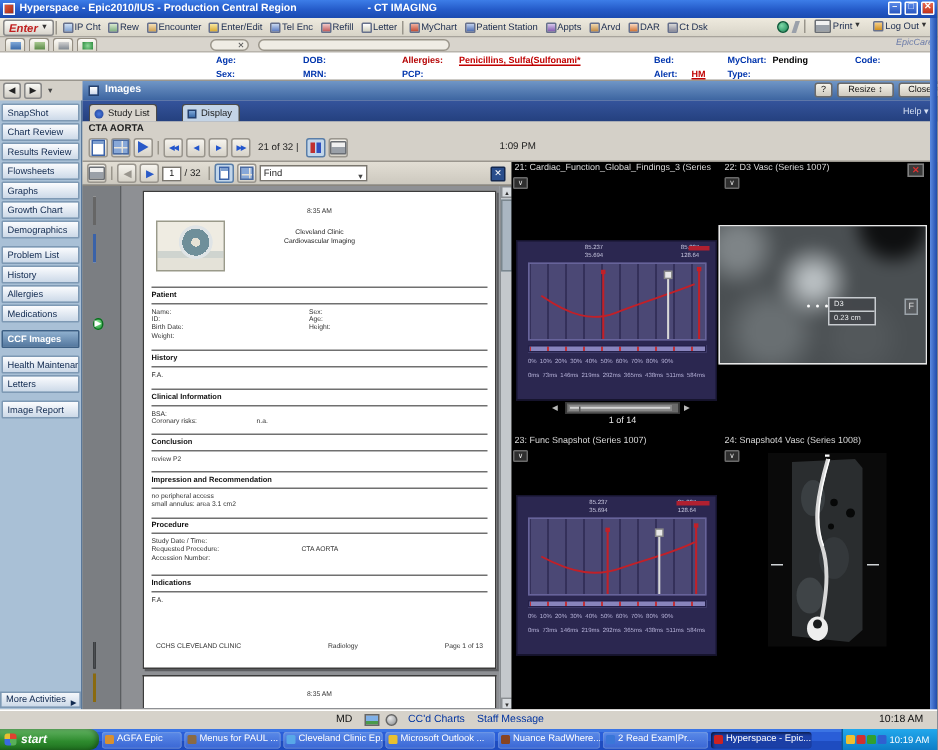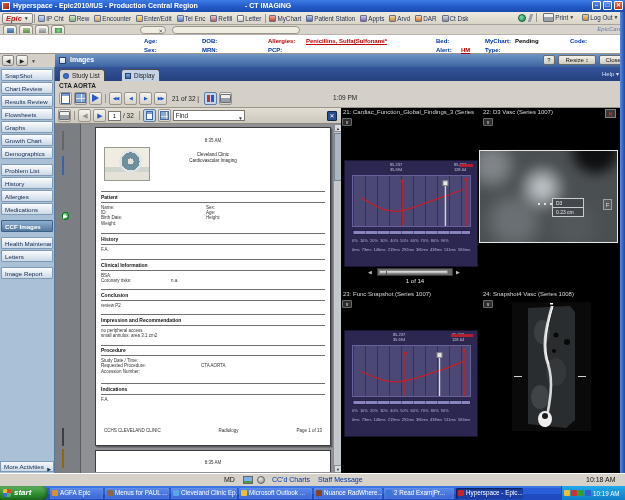--- a/index.html
+++ b/index.html
@@ -166,21 +166,21 @@
   .pagerlabel{position:absolute;left:36px;top:170px;width:76px;text-align:center;font-size:6px;color:#e8e8e8}
   .img24{position:absolute;left:171px;top:194px;width:79px;height:129px;background:#0a0a0a}
   .winedge{position:absolute;right:0;top:12px;width:5px;height:474px;background:linear-gradient(90deg,#5a8ae0,#1c48a8)}
   
   .statusbar{position:absolute;left:0;top:473px;width:625px;height:13px;background:#d6d2ca;border-top:1px solid #fff;font-size:7px}
   .sico1{position:absolute;left:243px;top:2px;width:10px;height:8px;background:linear-gradient(#7fb0e8 0 4px,#4a9a4a 4px);border:1px solid #666}
   .sico2{position:absolute;left:257px;top:2px;width:8px;height:8px;border-radius:50%;background:radial-gradient(circle at 35% 30%,#e8e8e8,#8a8e92);border:1px solid #666}
   .slink{color:#0033a0}
   
   .taskbar{position:absolute;left:0;top:486px;width:625px;height:14px;background:linear-gradient(#3b74e4 0 2px,#2a5ed8 2px 8px,#1e4cc0 8px);display:flex;align-items:center}
-  .startbtn{width:48px;height:14px;border-radius:0 6px 6px 0;background:linear-gradient(#63b463,#2d8a2d 60%,#1f701f);
+  .startbtn{width:66px;height:14px;border-radius:0 6px 6px 0;background:linear-gradient(#63b463,#2d8a2d 60%,#1f701f);
     color:#fff;font-size:8px;font-weight:bold;font-style:italic;line-height:14px;padding-left:14px;position:relative;box-shadow:inset -2px 0 3px rgba(0,0,0,.3)}
   .startflag{position:absolute;left:3px;top:3px;width:8px;height:8px;border-radius:2px;background:
      conic-gradient(#e04030 0 25%,#58b058 25% 50%,#3a6ae0 50% 75%,#e8c030 75%)}
   .task{height:11px;margin-left:2px;border-radius:2px;background:linear-gradient(#5a8ae8,#3a66d4);box-shadow:inset 0 0 1px #bcd;
     color:#fff;font-size:6.3px;line-height:10px;padding:0 2px;display:flex;align-items:center;gap:2px;overflow:hidden;white-space:nowrap}
   .task.active{background:#1b3fa6;box-shadow:inset 1px 1px 2px rgba(0,0,0,.6)}
   .task .ti{width:6px;height:6px;border-radius:1px;flex:none}
   .tray{position:absolute;right:0;top:0;width:64px;height:14px;background:linear-gradient(#22a8ec,#0d7ec8);border-left:1px solid #0a5a98;display:flex;align-items:center;gap:1px;padding-left:2px}
   .tray .tico{width:6px;height:6px;border-radius:1px}
   .traytime{color:#fff;font-size:6.3px;margin-left:1px}
@@ -194,21 +194,21 @@
     <span class="appico"></span>
     <span class="abs" style="left:13px">Hyperspace - Epic2010/IUS - Production Central Region</span>
     <span class="abs" style="left:245px">- CT IMAGING</span>
     <span class="wbtn" style="right:24px">–</span>
     <span class="wbtn" style="right:13px">□</span>
     <span class="wbtn close" style="right:2px">✕</span>
   </div>
 
   <div class="menurow">
     <div class="epicbtn">
-      <b>Epic</b>
+      <b>Enter</b>
       <span class="caret">▼</span>
     </div>
     <span class="tsep"></span>
     <span class="tbtn">
         <i class="tbi" style="background:linear-gradient(#cfe0f4,#7fa0d0)"></i>
         <span>IP Cht</span>
       </span>
     <span class="tbtn">
         <i class="tbi" style="background:linear-gradient(#d8e8d0,#7fb07f)"></i>
         <span>Rew</span>

